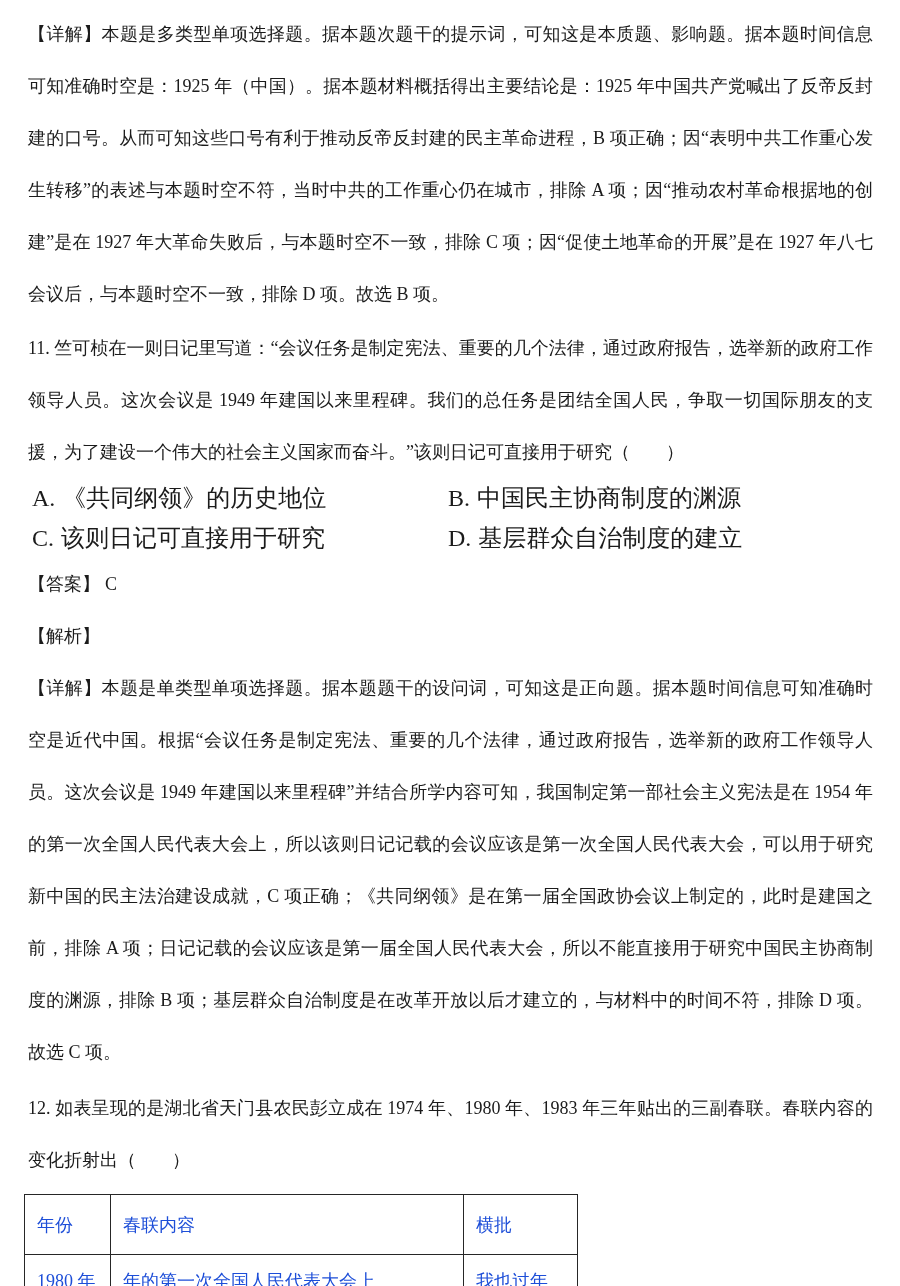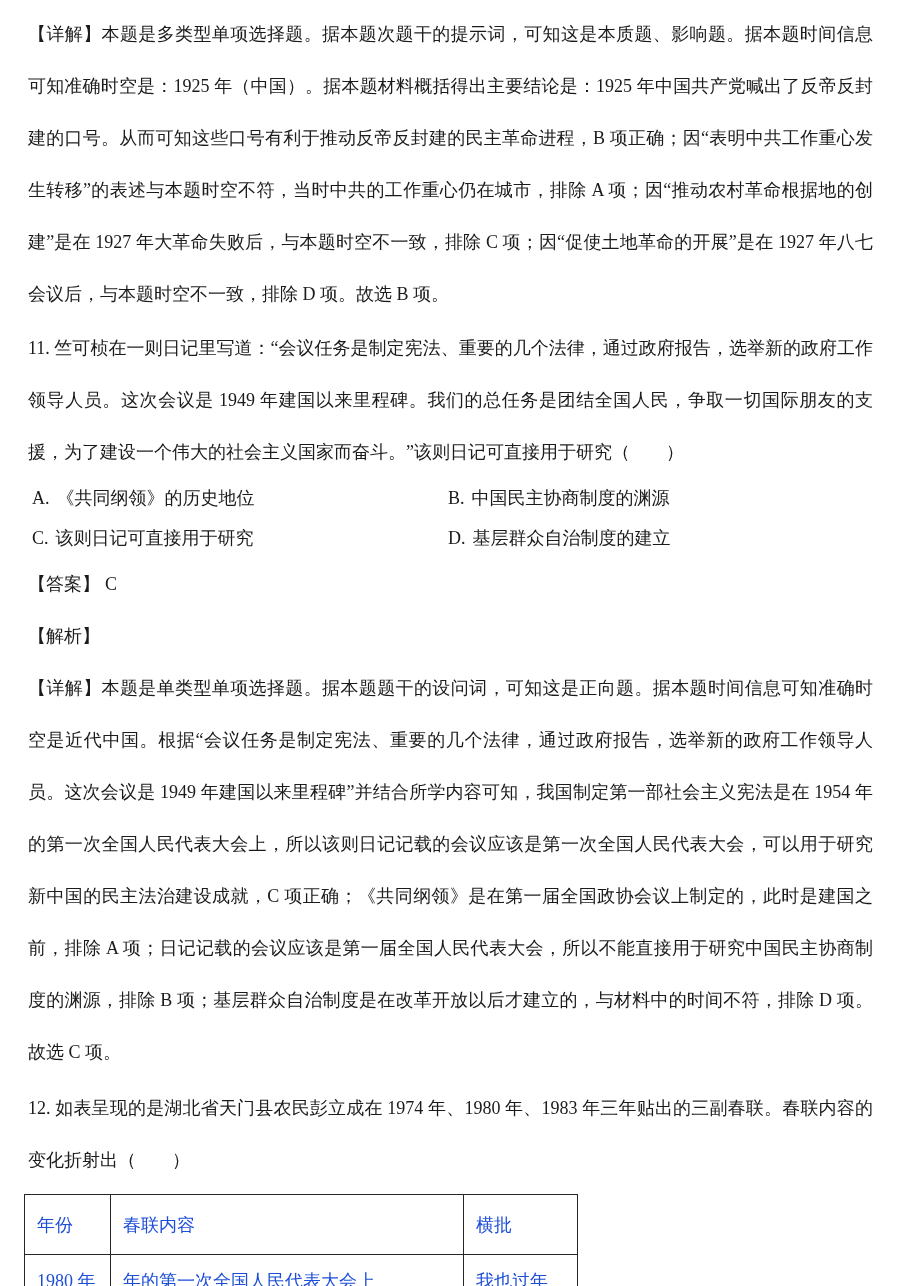--- a/index.html
+++ b/index.html
@@ -22,21 +22,21 @@
     text-align: justify;
     text-justify: inter-ideograph;
     text-align-last: left;
   }
   .para .bl { letter-spacing: 0; }
   .stem { margin-top: 2px; }
   .stem2 { margin-top: 4px; }
   .options {
     display: grid;
     grid-template-columns: 420px 1fr;
-    font-size: 18px;
+    font-size: 24px;
     line-height: 40px;
     font-family: Liberation Serif, serif;
   }
   .opt { padding-left: 4px; }
   .opt.rightcol { padding-left: 0; }
   .opt-label { margin-right: 7px; }
   .answer-value { margin-left: 5px; }
   table.spring-table {
     margin-top: 8px;
     margin-left: -4px;

